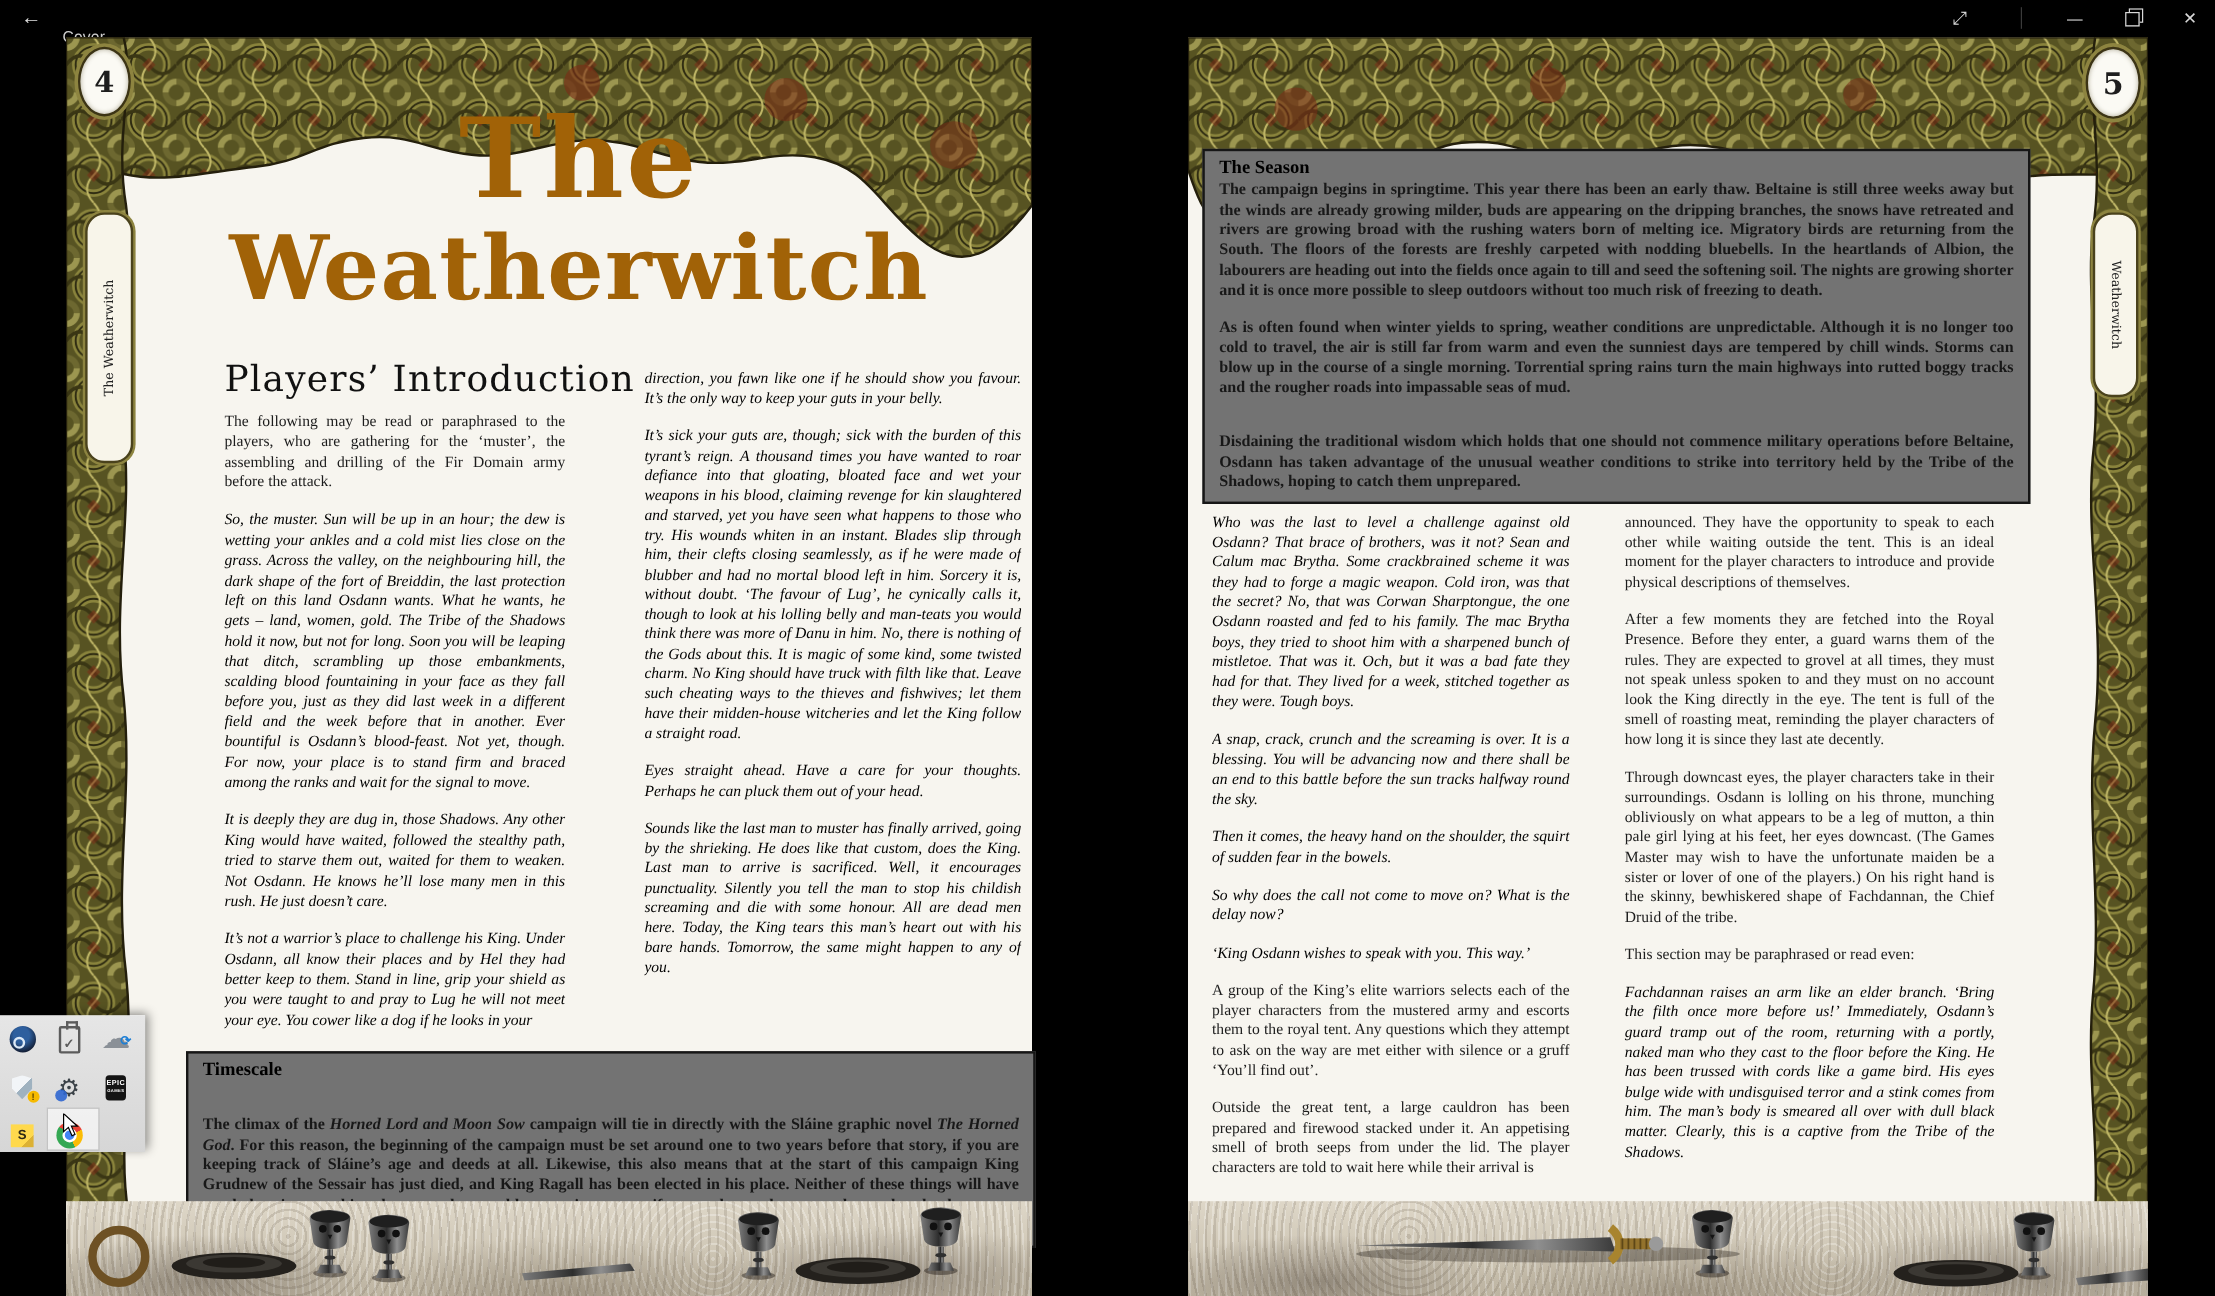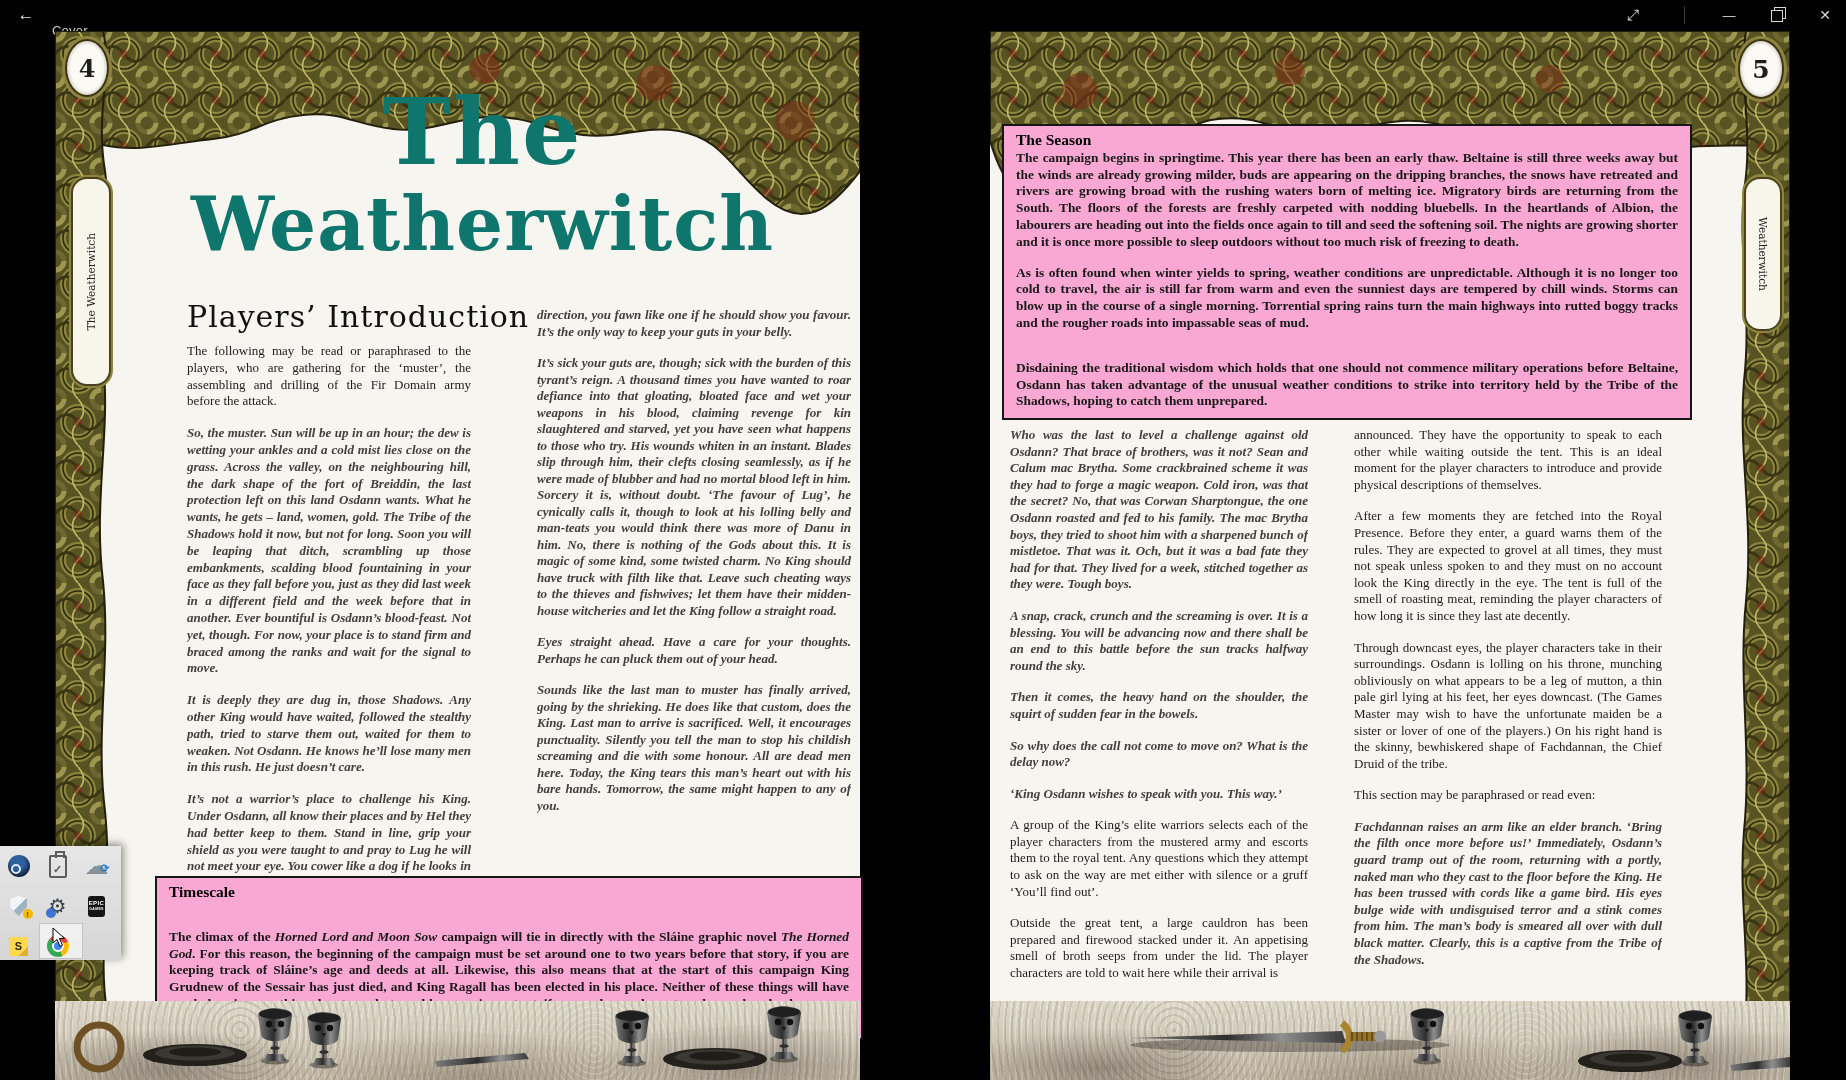--- a/index.html
+++ b/index.html
@@ -24,35 +24,35 @@
   .page{position:absolute;top:31px;height:1049px;background:#f7f5ef;}
   .page4{left:55px;width:805px;}
   .page5{left:990px;width:800px;}
   .band{position:absolute;pointer-events:none;}
   .num-oval{position:absolute;background:#fbfaf4;border:2px solid #3c3415;box-shadow:0 0 0 3px #8d8440, inset 0 0 4px rgba(60,50,10,.4);
             display:flex;align-items:center;justify-content:center;font-family:"DejaVu Serif",serif;font-weight:bold;color:#1d1d1d;}
   .side-tab{position:absolute;background:#f8f5ea;border:2px solid #4a421c;box-shadow:0 0 0 2px #8d8440;border-radius:16px;
             display:flex;align-items:center;justify-content:center;}
   .side-tab span{font-family:"DejaVu Serif",serif;font-size:10.5px;color:#222;writing-mode:vertical-rl;white-space:nowrap;}
   .side-tab.ltr span{transform:rotate(180deg);}
-  .page-title{position:absolute;left:58px;right:8px;top:52px;text-align:center;color:#0f766e;
+  .page-title{position:absolute;left:58px;right:8px;top:52px;text-align:center;color:#a16207;
               font-family:"DejaVu Serif",serif;font-weight:bold;}
   .page-title .l1{font-size:92px;line-height:98px;letter-spacing:2px;}
   .page-title .l2{font-size:74px;line-height:86px;letter-spacing:1px;}
   .section-heading{position:absolute;left:132px;top:268px;font-family:"DejaVu Serif",serif;font-size:30px;
                    color:#111;letter-spacing:1px;white-space:nowrap;}
   .col{position:absolute;text-align:justify;font-family:"Liberation Serif",serif;font-size:13px;line-height:16.8px;
        color:#1c1c1c;overflow:hidden;}
   .col p{margin:0 0 15px;}
-  .col p.it, .box p.it{font-style:italic;color:#404040;font-weight:bold;}
+  .col p.it, .box p.it{font-style:italic;color:#000000;}
   .p4-colL{left:132px;top:312px;width:284px;height:534px;}
   .p4-colR{left:482px;top:276px;width:314px;height:562px;line-height:16.5px;}
   .p5-colL{left:20px;top:396px;width:298px;height:600px;line-height:16.6px;}
   .p5-colR{left:364px;top:396px;width:308px;height:600px;line-height:16.6px;}
-  .box{position:absolute;background:#f9a8d4;border:2px solid #161616;padding:6px 12px 8px;
+  .box{position:absolute;background:#737373;border:2px solid #161616;padding:6px 12px 8px;
        font-family:"Liberation Serif",serif;font-size:13.4px;line-height:16.8px;color:#181818;text-align:justify;}
   .box h3{margin:0 0 1px;font-size:15.5px;font-family:"Liberation Serif",serif;color:#000;}
   .box p{margin:0 0 14px;font-weight:bold;}
   .box p:last-child{margin-bottom:0;margin-top:28px;}
   .ts-box{left:100px;top:845px;width:680px;}
   .season-box{left:12px;top:93px;width:662px;}
   
   .photo-band{position:absolute;left:0;bottom:0;height:79px;width:100%;
     background:
       radial-gradient(ellipse 210px 56px at 14% 85%, rgba(62,52,44,.38), transparent 70%),

